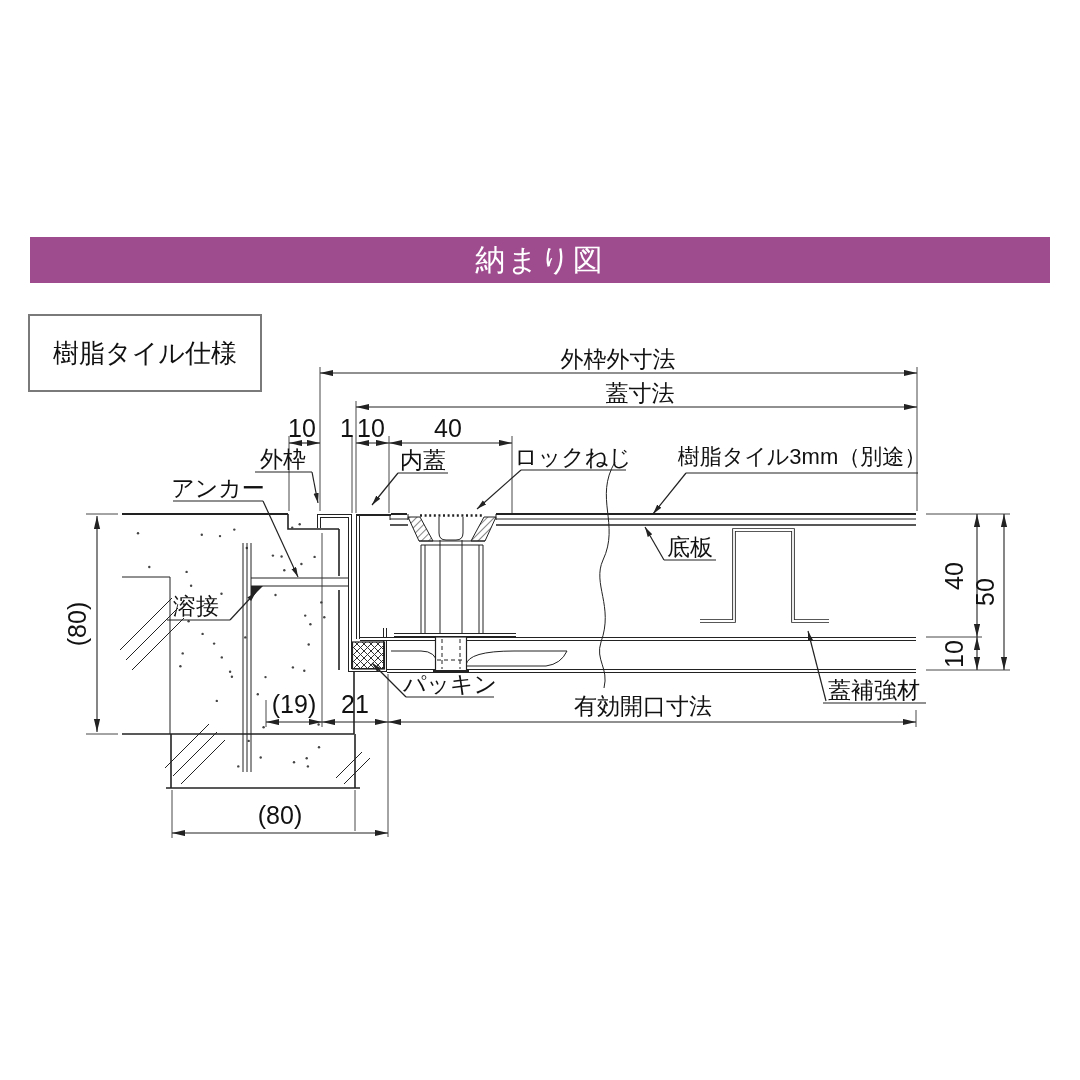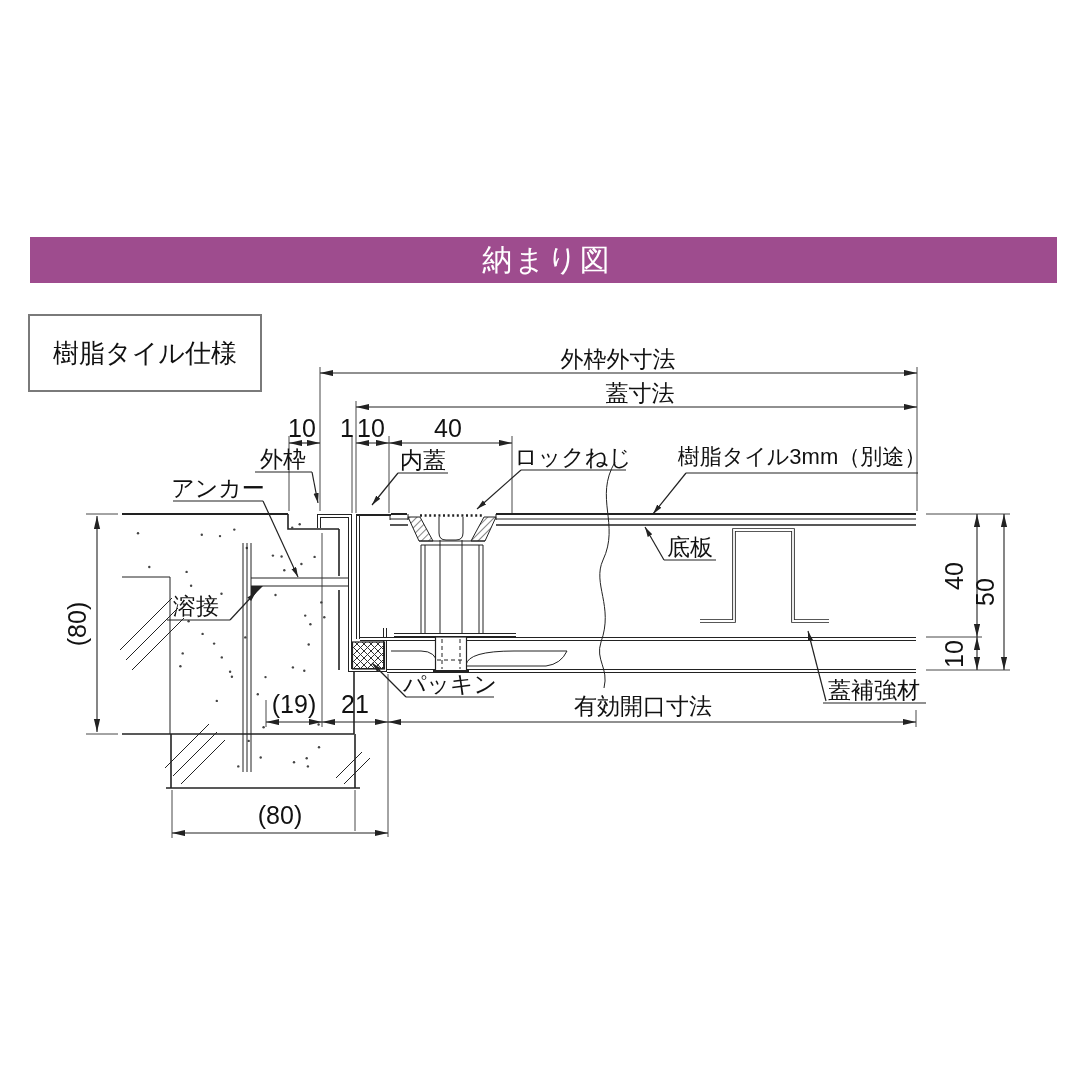--- a/index.html
+++ b/index.html
@@ -28,21 +28,21 @@
   .leader{stroke:#222;stroke-width:1.2;fill:none;}
   .under{stroke:#222;stroke-width:1.2;}
   .dash{stroke:#222;stroke-width:1;fill:none;stroke-dasharray:4 3;}
   .dots-dot{fill:#444;}
 </style>
 </head>
 <body>
 
 <div id="stage">
 
-  <div id="banner" style="background: rgb(158, 76, 142); padding-left: 7px;">
+  <div id="banner" style="background: rgb(158, 76, 142);">
     <span>納まり図</span>
   </div>
 
   <div id="specbox">
     <div>樹脂タイル仕様</div>
   </div>
 
   <svg id="cad" width="1080" height="1080" viewBox="0 0 1080 1080" style="position:absolute;left:0;top:0;">
     <defs>
       <marker id="arr" markerWidth="15" markerHeight="8" refX="13" refY="3.1" orient="auto-start-reverse" markerUnits="userSpaceOnUse">

